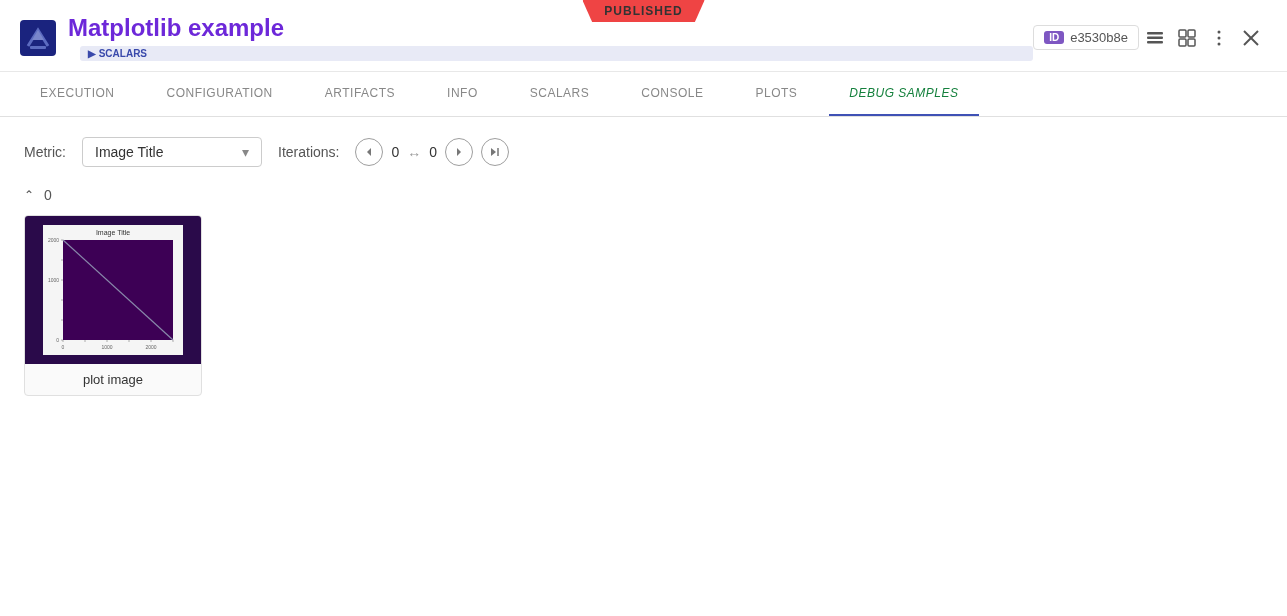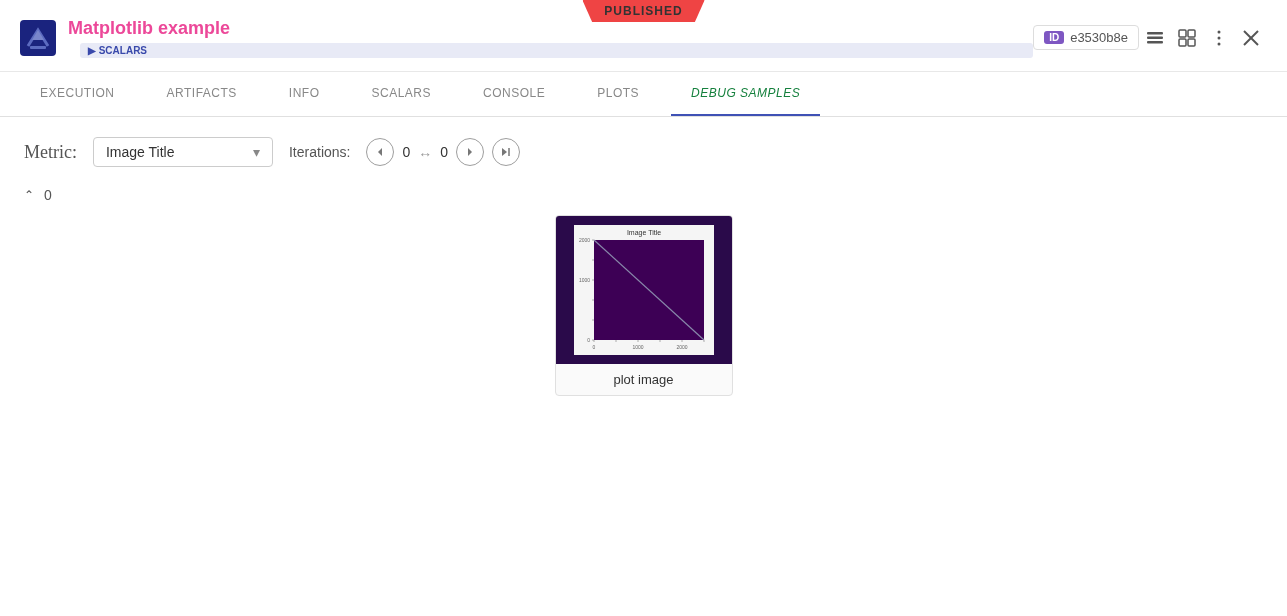--- a/index.html
+++ b/index.html
@@ -30,23 +30,23 @@
       height: 68px;
       margin-top: 4px;
     }
     .logo-icon {
       width: 36px;
       height: 36px;
       margin-right: 12px;
       flex-shrink: 0;
     }
     .app-title {
-      font-size: 18px;
+      font-size: 24px;
       font-weight: 600;
-      color: #ec4899;
+      color: #6d28d9;
       flex: 1;
     }
     .example-badge {
       background: #e8eaf6;
       color: #3949ab;
       font-size: 10px;
       font-weight: 600;
       padding: 2px 8px;
       border-radius: 3px;
       margin-left: 12px;
@@ -125,23 +125,22 @@
     }
 
     
     .metric-row {
       display: flex;
       align-items: center;
       gap: 16px;
       margin-bottom: 20px;
     }
     .metric-label {
-      font-size: 18px;
+      font-size: 14px;
       color: #555;
-      font-family: Liberation Serif, serif;
     }
     .metric-select {
       display: flex;
       align-items: center;
       border: 1px solid #ccc;
       border-radius: 4px;
       padding: 6px 12px;
       font-size: 14px;
       cursor: pointer;
       min-width: 180px;
@@ -197,21 +196,20 @@
     .chevron-up {
       font-size: 12px;
       cursor: pointer;
     }
 
     
     .image-grid {
       display: flex;
       flex-wrap: wrap;
       gap: 12px;
-      justify-content: center;
     }
     .image-card {
       border: 1px solid #e0e0e0;
       border-radius: 4px;
       width: 178px;
       background: #fafafa;
       overflow: hidden;
       cursor: pointer;
     }
     .image-card-img {
@@ -293,20 +291,23 @@
         </svg>
     </button>
   </div>
 </div>
 
 <nav class="nav-tabs">
   <div class="nav-tab">
     <span>EXECUTION</span>
   </div>
   <div class="nav-tab">
+    <span>CONFIGURATION</span>
+  </div>
+  <div class="nav-tab">
     <span>ARTIFACTS</span>
   </div>
   <div class="nav-tab">
     <span>INFO</span>
   </div>
   <div class="nav-tab">
     <span>SCALARS</span>
   </div>
   <div class="nav-tab">
     <span>CONSOLE</span>

